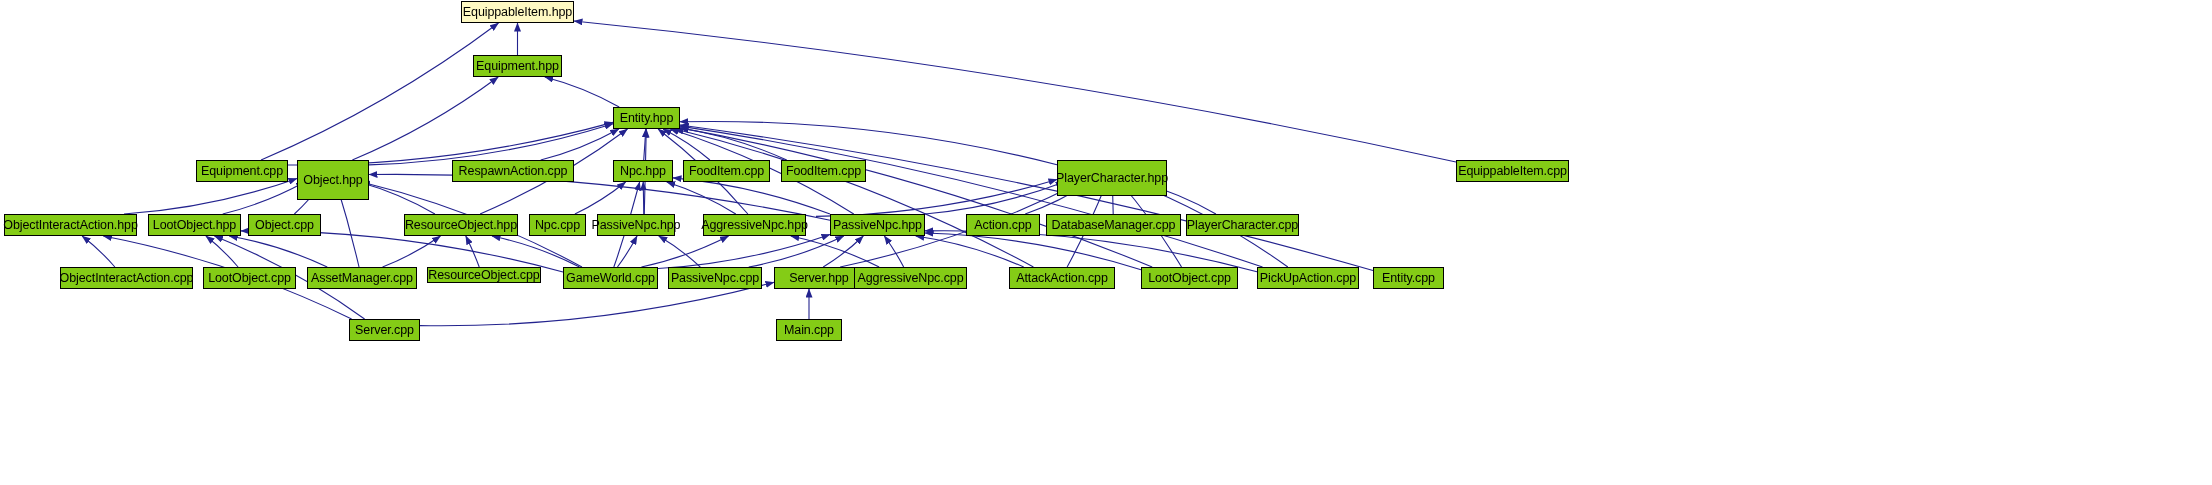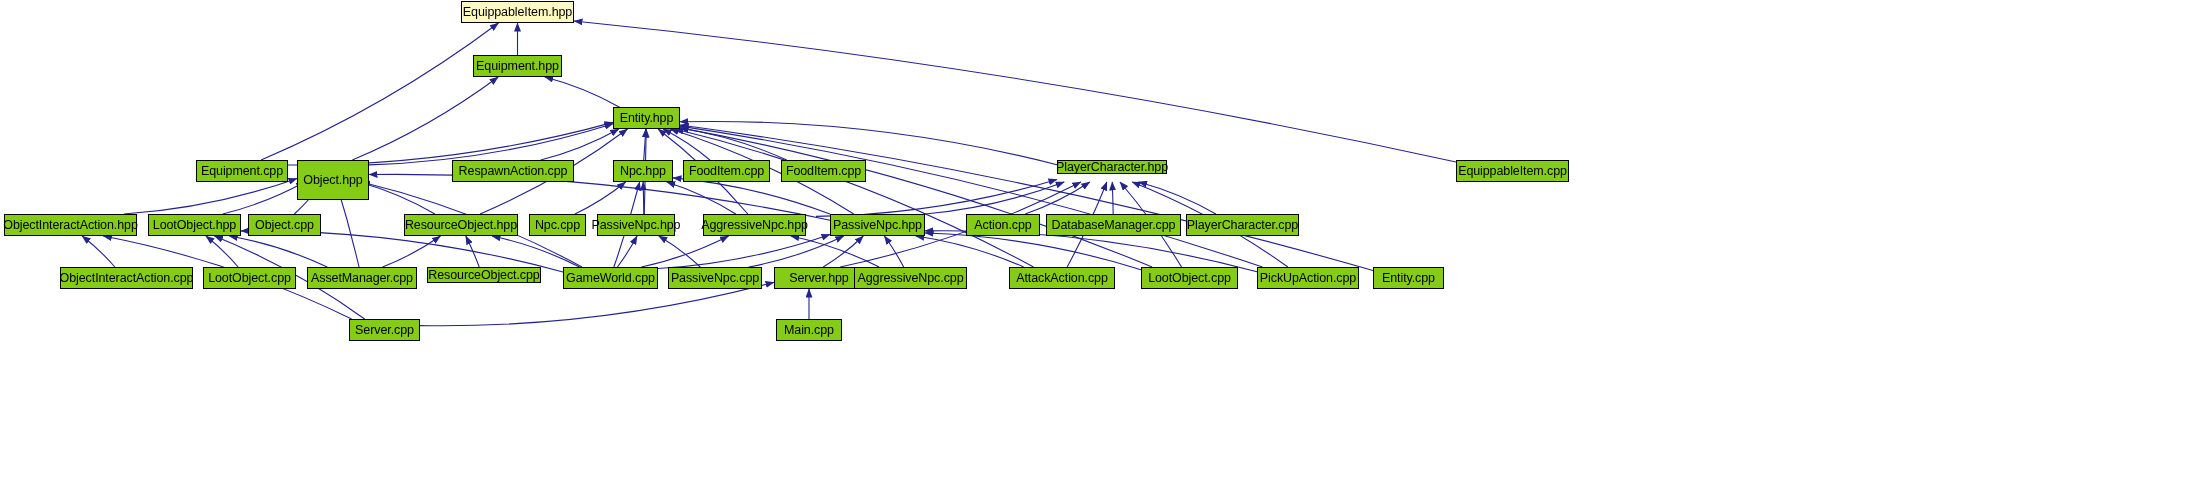--- a/index.html
+++ b/index.html
@@ -124,21 +124,21 @@
   <div id="nodes-group">
       <div class="node root" style="left: 461px; top: 1px; width: 113px; height: 22px;">EquippableItem.hpp</div>
       <div class="node" style="left: 473px; top: 55px; width: 89px; height: 22px;">Equipment.hpp</div>
       <div class="node" style="left: 613px; top: 107px; width: 67px; height: 22px;">Entity.hpp</div>
       <div class="node" style="left: 196px; top: 160px; width: 92px; height: 22px;">Equipment.cpp</div>
       <div class="node" style="left: 297px; top: 160px; width: 72px; height: 40px; text-align: center;">Object.hpp</div>
       <div class="node" style="left: 452px; top: 160px; width: 122px; height: 22px;">RespawnAction.cpp</div>
       <div class="node" style="left: 613px; top: 160px; width: 60px; height: 22px;">Npc.hpp</div>
       <div class="node" style="left: 683px; top: 160px; width: 87px; height: 22px;">FoodItem.cpp</div>
       <div class="node" style="left: 781px; top: 160px; width: 85px; height: 22px;">FoodItem.cpp</div>
-      <div class="node" style="left: 1057px; top: 160px; width: 110px; height: 14px;">PlayerCharacter.hpp</div>
+      <div class="node" style="left: 1057px; top: 160px; width: 110px; height: 36px;">PlayerCharacter.hpp</div>
       <div class="node" style="left: 1456px; top: 160px; width: 113px; height: 22px;">EquippableItem.cpp</div>
       <div class="node" style="left: 4px; top: 214px; width: 133px; height: 22px;">ObjectInteractAction.hpp</div>
       <div class="node" style="left: 148px; top: 214px; width: 93px; height: 22px;">LootObject.hpp</div>
       <div class="node" style="left: 248px; top: 214px; width: 73px; height: 22px;">Object.cpp</div>
       <div class="node" style="left: 404px; top: 214px; width: 114px; height: 22px;">ResourceObject.hpp</div>
       <div class="node" style="left: 529px; top: 214px; width: 57px; height: 22px;">Npc.cpp</div>
       <div class="node" style="left: 597px; top: 214px; width: 78px; height: 22px;">PassiveNpc.hpp</div>
       <div class="node" style="left: 703px; top: 214px; width: 103px; height: 22px;">AggressiveNpc.hpp</div>
       <div class="node" style="left: 830px; top: 214px; width: 95px; height: 22px;">PassiveNpc.hpp</div>
       <div class="node" style="left: 966px; top: 214px; width: 74px; height: 22px;">Action.cpp</div>

